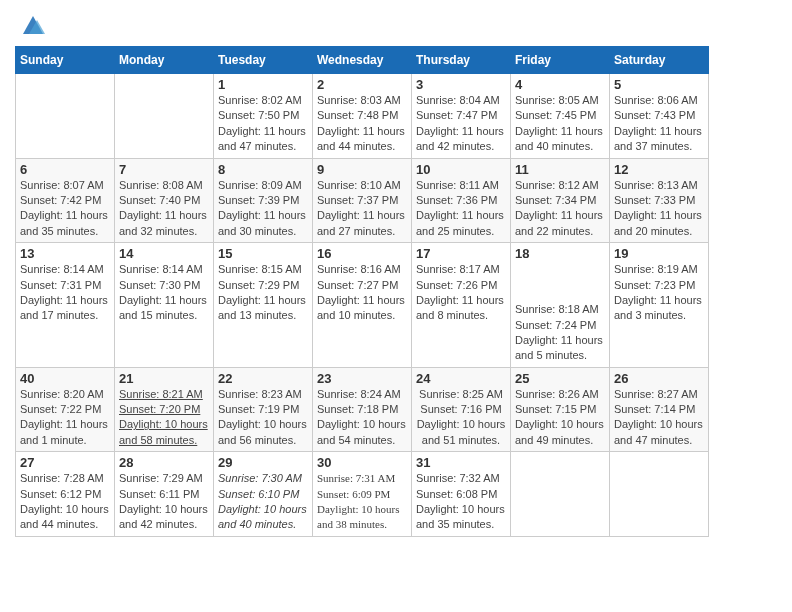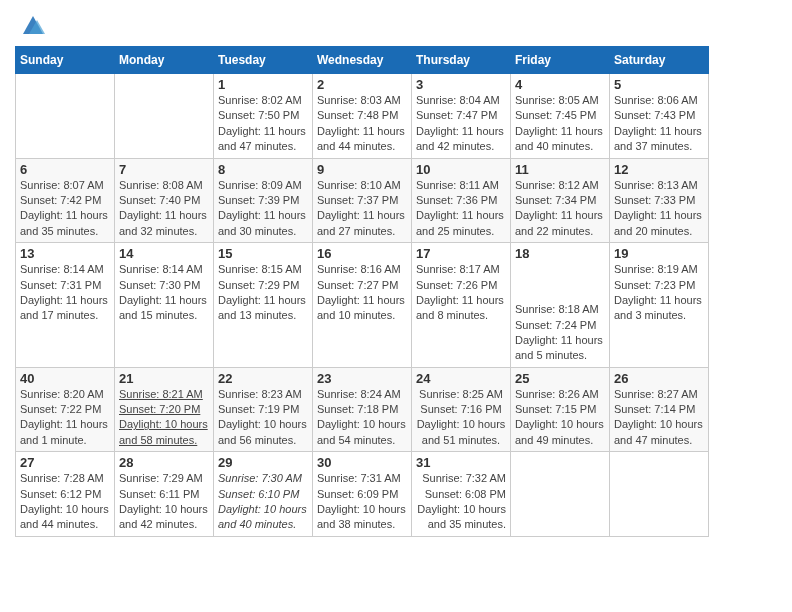--- a/index.html
+++ b/index.html
@@ -306,27 +306,27 @@
 Daylight: 10 hours and 42 minutes.</div>
           </td>
           <td>
             <span class="day-number">29</span>
             <div class="day-info" style="white-space: pre-line; font-style: italic;">Sunrise: 7:30 AM
 Sunset: 6:10 PM
 Daylight: 10 hours and 40 minutes.</div>
           </td>
           <td>
             <span class="day-number">30</span>
-            <div class="day-info" style="white-space: pre-line;">Sunrise: 7:31 AM
+            <div class="day-info" style="white-space: pre-line; font-family: Liberation Serif, serif;">Sunrise: 7:31 AM
 Sunset: 6:09 PM
 Daylight: 10 hours and 38 minutes.</div>
           </td>
           <td>
             <span class="day-number">31</span>
-            <div class="day-info" style="white-space: pre-line; text-align: right;">Sunrise: 7:32 AM
+            <div class="day-info" style="white-space: pre-line;">Sunrise: 7:32 AM
 Sunset: 6:08 PM
 Daylight: 10 hours and 35 minutes.</div>
           </td>
           <td class="empty-cell"></td>
           <td class="empty-cell"></td>
         </tr>
       </tbody>
   </table>
 </div>
 

